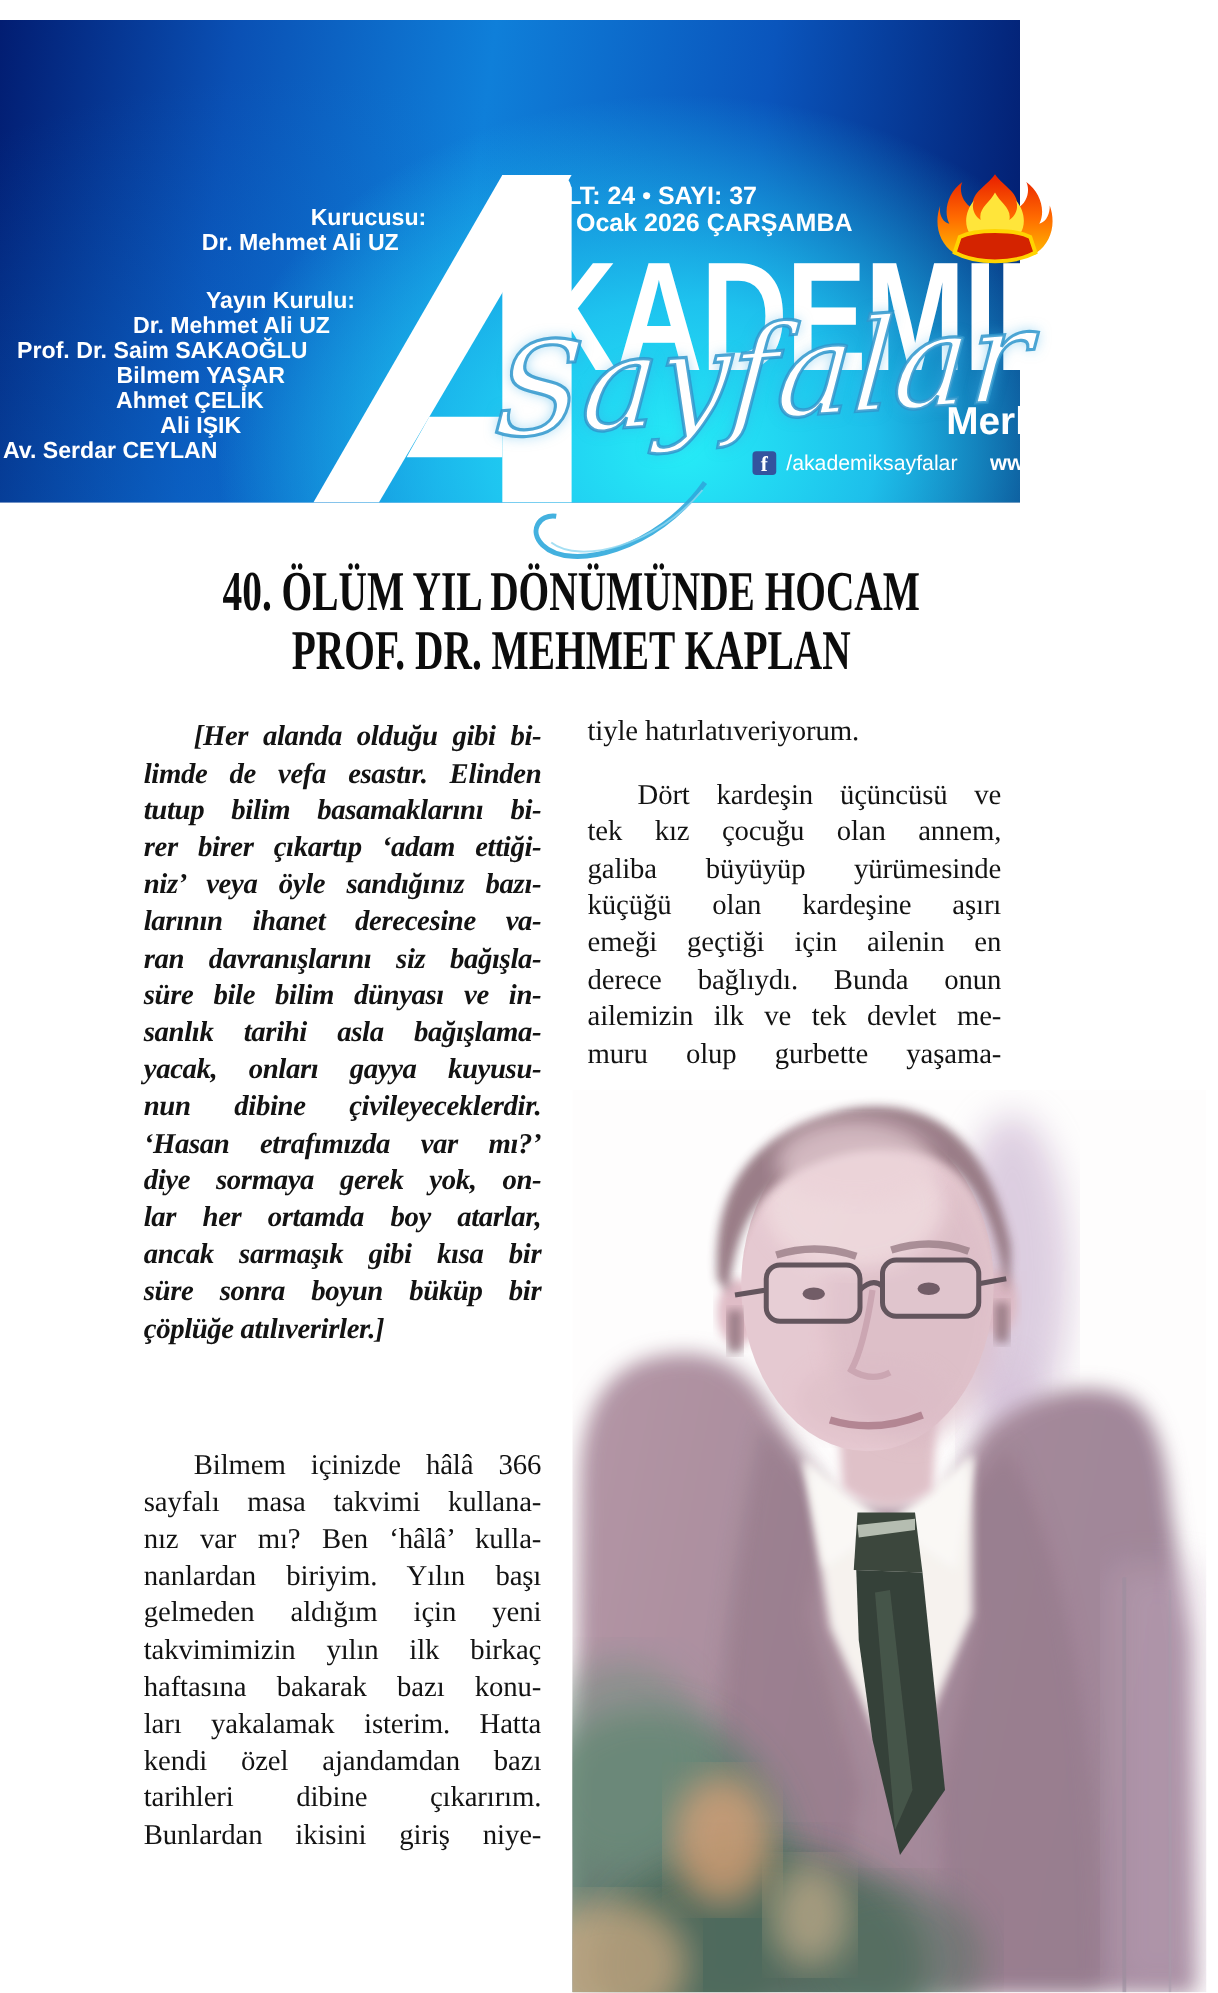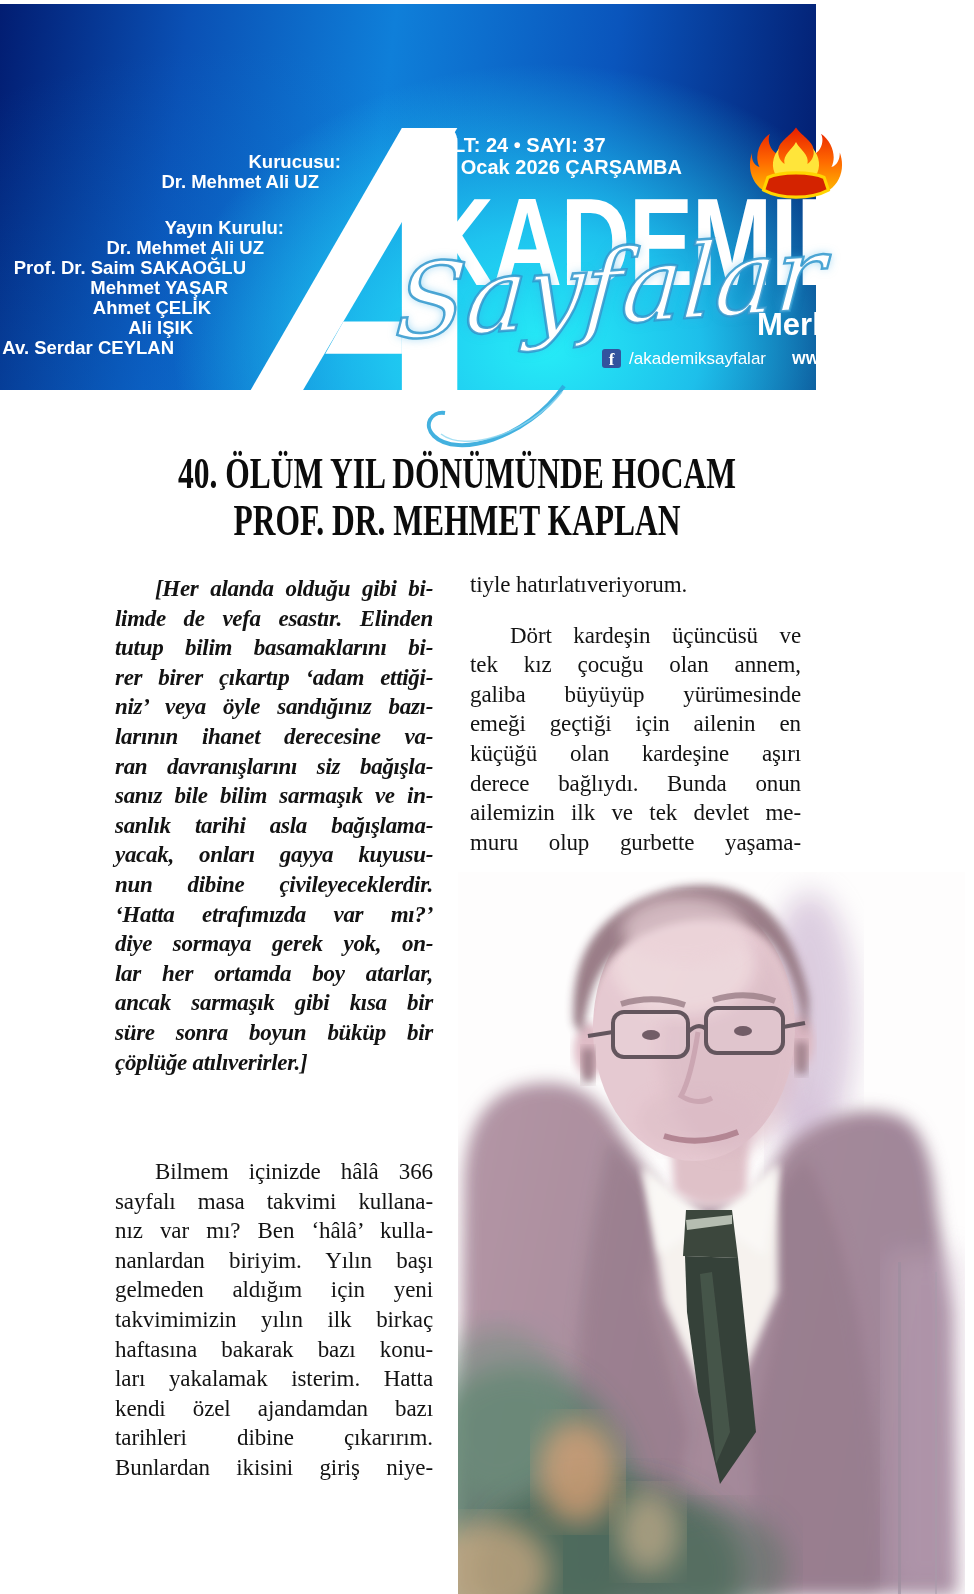--- a/index.html
+++ b/index.html
@@ -2,21 +2,21 @@
 <html><head>
 <meta charset="utf-8">
 <style>
   * { margin:0; padding:0; box-sizing:border-box; }
   html,body { background:#ffffff; }
   .page { position:relative; width:974px; height:1594px; background:#fff; overflow:hidden;
           font-family:"Liberation Sans", sans-serif; }
   .abs { position:absolute; }
 
   
-  .header { position:absolute; left:0; top:4px; width:816px; height:386px; overflow:visible;
+  .header { position:absolute; left:0; top:16px; width:816px; height:386px; overflow:visible;
     background:
       radial-gradient(ellipse 600px 460px at 545px 345px, #26ecf7 0%, rgba(32,205,243,0.90) 26%, rgba(20,140,225,0) 62%),
       radial-gradient(ellipse 900px 700px at 30% 120%, rgba(12,120,215,0.50) 0%, rgba(12,120,215,0) 60%),
       linear-gradient(97deg, #021d72 0%, #0a50b4 22%, #0f7fd9 46%, #0a55bc 72%, #02196a 100%);
   }
   .hdr-left { left:0; top:148px; width:346px; color:#fff; font-weight:700; font-size:18.5px;
               line-height:20px; text-align:right; }
   .hdr-left .hline { white-space:nowrap; }
   .hdr-left .gap { margin-top:26px; }
   .issue { left:433px; top:130px; color:#fff; font-weight:700; font-size:20px; line-height:22px; }
@@ -64,21 +64,21 @@
 <div class="page">
 
   <div class="header">
 
     <div class="abs hdr-left" id="hdr-left">
         <div class="hline" style="margin-right: 5px;">Kurucusu:</div>
         <div class="hline" style="margin-right: 27px;">Dr. Mehmet Ali UZ</div>
         <div class="hline gap" style="margin-right: 62px;">Yayın Kurulu:</div>
         <div class="hline" style="margin-right: 82px;">Dr. Mehmet Ali UZ</div>
         <div class="hline" style="margin-right: 100px;">Prof. Dr. Saim SAKAOĞLU</div>
-        <div class="hline" style="margin-right: 118px;">Mehmet YAŞAR</div>
+        <div class="hline" style="margin-right: 118px;">Bilmem YAŞAR</div>
         <div class="hline" style="margin-right: 135px;">Ahmet ÇELİK</div>
         <div class="hline" style="margin-right: 153px;">Ali IŞIK</div>
         <div class="hline" style="margin-right: 172px;">Av. Serdar CEYLAN</div>
       </div>
 
     <div class="abs issue">
       <div>CİLT: 24  •  SAYI: 37</div>
       <div>21 Ocak 2026 ÇARŞAMBA</div>
     </div>
 
@@ -130,25 +130,25 @@
 
   <div class="col col-left" id="col-left">
       <div class="para para-italic">
         <div class="tline just indent">[Her alanda olduğu gibi bi-</div>
         <div class="tline just">limde de vefa esastır. Elinden</div>
         <div class="tline just">tutup bilim basamaklarını bi-</div>
         <div class="tline just">rer birer çıkartıp ‘adam ettiği-</div>
         <div class="tline just">niz’ veya öyle sandığınız bazı-</div>
         <div class="tline just">larının ihanet derecesine va-</div>
         <div class="tline just">ran davranışlarını siz bağışla-</div>
-        <div class="tline just">sanız bile bilim sarmaşık ve in-</div>
+        <div class="tline just">süre bile bilim dünyası ve in-</div>
         <div class="tline just">sanlık tarihi asla bağışlama-</div>
         <div class="tline just">yacak, onları gayya kuyusu-</div>
         <div class="tline just">nun dibine çivileyeceklerdir.</div>
-        <div class="tline just">‘Hatta etrafımızda var mı?’</div>
+        <div class="tline just">‘Hasan etrafımızda var mı?’</div>
         <div class="tline just">diye sormaya gerek yok, on-</div>
         <div class="tline just">lar her ortamda boy atarlar,</div>
         <div class="tline just">ancak sarmaşık gibi kısa bir</div>
         <div class="tline just">süre sonra boyun büküp bir</div>
         <div class="tline flush">çöplüğe atılıverirler.]</div>
       </div>
       <div class="para">
         <div class="tline just indent">Bilmem içinizde hâlâ 366</div>
         <div class="tline just">sayfalı masa takvimi kullana-</div>
         <div class="tline just">nız var mı? Ben ‘hâlâ’ kulla-</div>
@@ -163,22 +163,22 @@
       </div>
     </div>
   <div class="col col-right" id="col-right">
       <div class="para">
         <div class="tline flush">tiyle hatırlatıveriyorum.</div>
       </div>
       <div class="para">
         <div class="tline just indent">Dört kardeşin üçüncüsü ve</div>
         <div class="tline just">tek kız çocuğu olan annem,</div>
         <div class="tline just">galiba büyüyüp yürümesinde</div>
+        <div class="tline just">küçüğü olan kardeşine aşırı</div>
         <div class="tline just">emeği geçtiği için ailenin en</div>
-        <div class="tline just">küçüğü olan kardeşine aşırı</div>
         <div class="tline just">derece bağlıydı. Bunda onun</div>
         <div class="tline just">ailemizin ilk ve tek devlet me-</div>
         <div class="tline just">muru olup gurbette yaşama-</div>
       </div>
     </div>
 
   <svg class="abs photo" width="507" height="722" viewBox="0 0 507 722" role="img">
     <defs>
       <filter id="b4">
           <feGaussianBlur stdDeviation="4"></feGaussianBlur>

